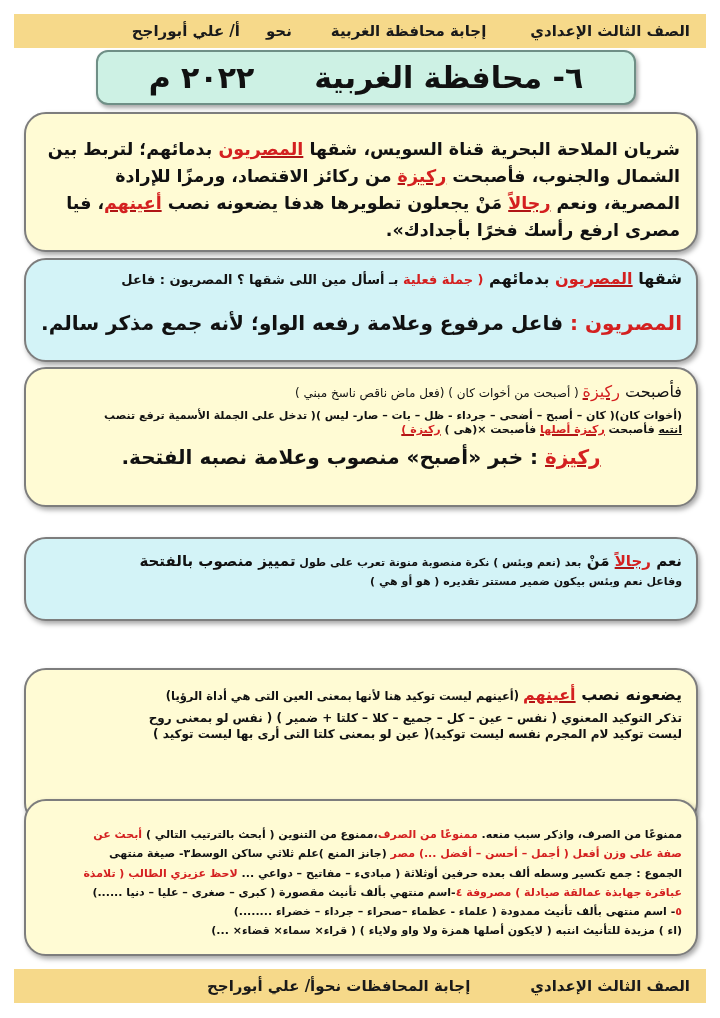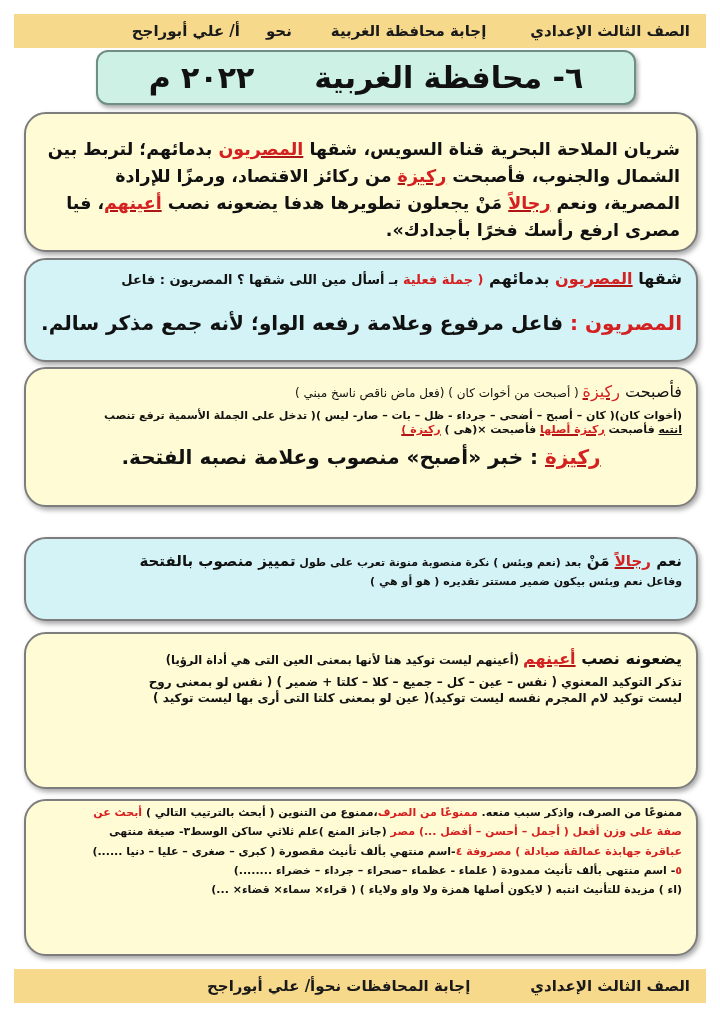--- a/index.html
+++ b/index.html
@@ -37,22 +37,22 @@
   .red { color: #d42020; }
   .ul { text-decoration: underline; text-decoration-color: #b01515; text-decoration-thickness: 2px; }
   .big { font-size: 19px; font-weight: bold; }
   .sm { font-size: 12px; font-weight: bold; }
   .xs { font-size: 11px; font-weight: bold; }
   .ctr { text-align: center; }
   .card1 { top: 112px; height: 140px; font-size: 17.5px; font-weight: bold; line-height: 1.55; padding: 22px 16px; }
   .card2 { top: 258px; height: 104px; }
   .card3 { top: 367px; height: 140px; }
   .card4 { top: 537px; height: 84px; }
-  .card5 { top: 632px; height: 157px; }
-  .card6 { top: 799px; height: 157px; padding: 2px 14px; line-height: 1.75; }
+  .card5 { top: 668px; height: 157px; }
+  .card6 { top: 799px; height: 157px; padding: 24px 14px; line-height: 1.75; }
   .line { display: block; }
 </style>
 </head>
 <body>
 
 <div class="band band-top">
   <span class="seg s1">الصف الثالث الإعدادي</span>
   <span class="seg s2">إجابة محافظة الغربية</span>
   <span class="seg s3">نحو</span>
   <span class="seg">أ/ علي أبوراجح</span>
@@ -106,20 +106,23 @@
 </div>
 
 <div class="card card6 yellow">
   <div class="line xs">
     <span>ممنوعًا من الصرف،     واذكر سبب منعه. </span><span class="red">ممنوعًا من الصرف</span><span>،ممنوع من التنوين  ( أبحث بالترتيب التالي ) </span><span class="red">أبحث عن</span>
   </div>
   <div class="line xs">
     <span class="red">صفة على وزن أفعل ( أجمل – أحسن – أفضل  ...)   مصر</span><span> (جانز المنع )علم ثلاثي ساكن الوسط٣- صيغة منتهى</span>
   </div>
   <div class="line xs">
+    <span>الجموع : جمع تكسير وسطه ألف بعده حرفين أوثلاثة ( مبادىء – مفاتيح – دواعي ... </span><span class="red">لاحظ عزيزي الطالب ( تلامذة</span>
+  </div>
+  <div class="line xs">
     <span class="red">عباقرة جهابذة عمالقة صيادلة  ) مصروفة ٤</span><span>-اسم منتهي بألف تأنيث مقصورة  ( كبرى – صغرى – عليا – دنيا ......)</span>
   </div>
   <div class="line xs">
     <span class="red">٥</span><span>- اسم منتهى بألف تأنيث ممدودة  ( علماء  - عظماء –صحراء – جرداء – خضراء  ........)</span>
   </div>
   <div class="line xs">(اء ) مزيدة للتأنيث   انتبه ( لايكون أصلها همزة ولا واو ولاياء  ) ( قراء× سماء× قضاء× ...)</div>
 </div>
 
 <div class="band band-bottom">
   <span class="seg s1">الصف الثالث الإعدادي</span>

